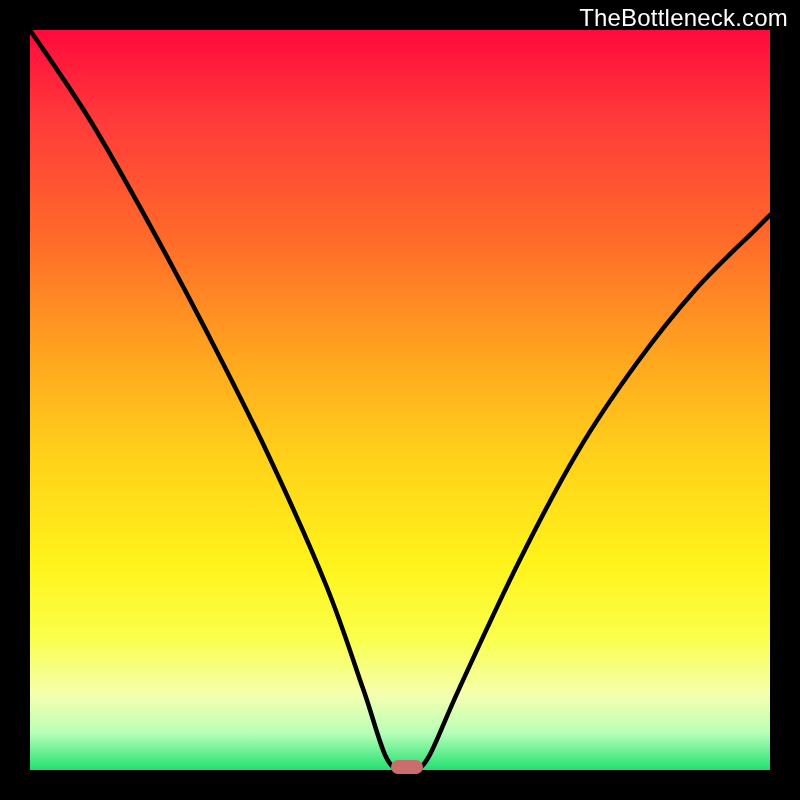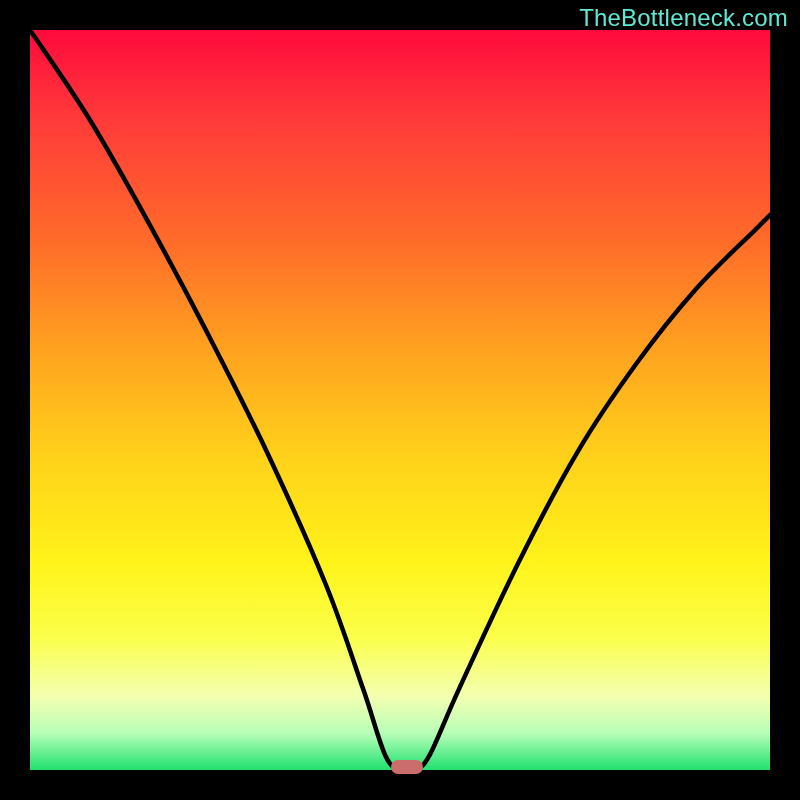--- a/index.html
+++ b/index.html
@@ -36,21 +36,21 @@
       #b8ffb8 95%,
       #20e070 100%
     );
   }
   .watermark {
     position: absolute;
     top: 4px;
     right: 12px;
     font-family: Arial, Helvetica, sans-serif;
     font-size: 24px;
-    color: #5eead4;
+    color: #ffffff;
     letter-spacing: 0.2px;
     user-select: none;
   }
   svg.curve {
     position: absolute;
     top: 0;
     left: 0;
     width: 740px;
     height: 740px;
   }

